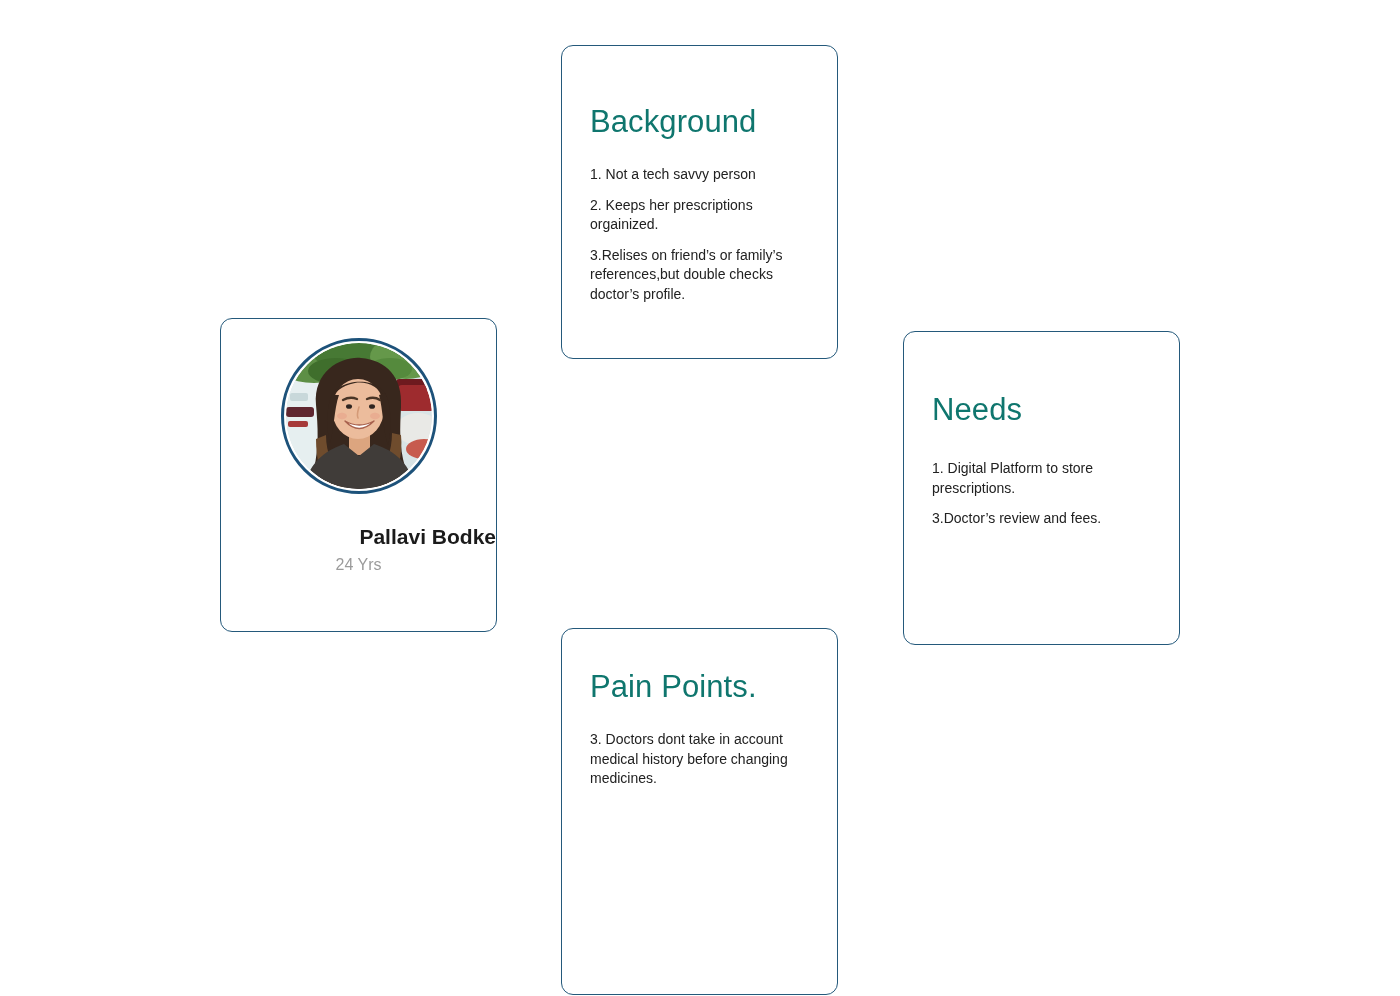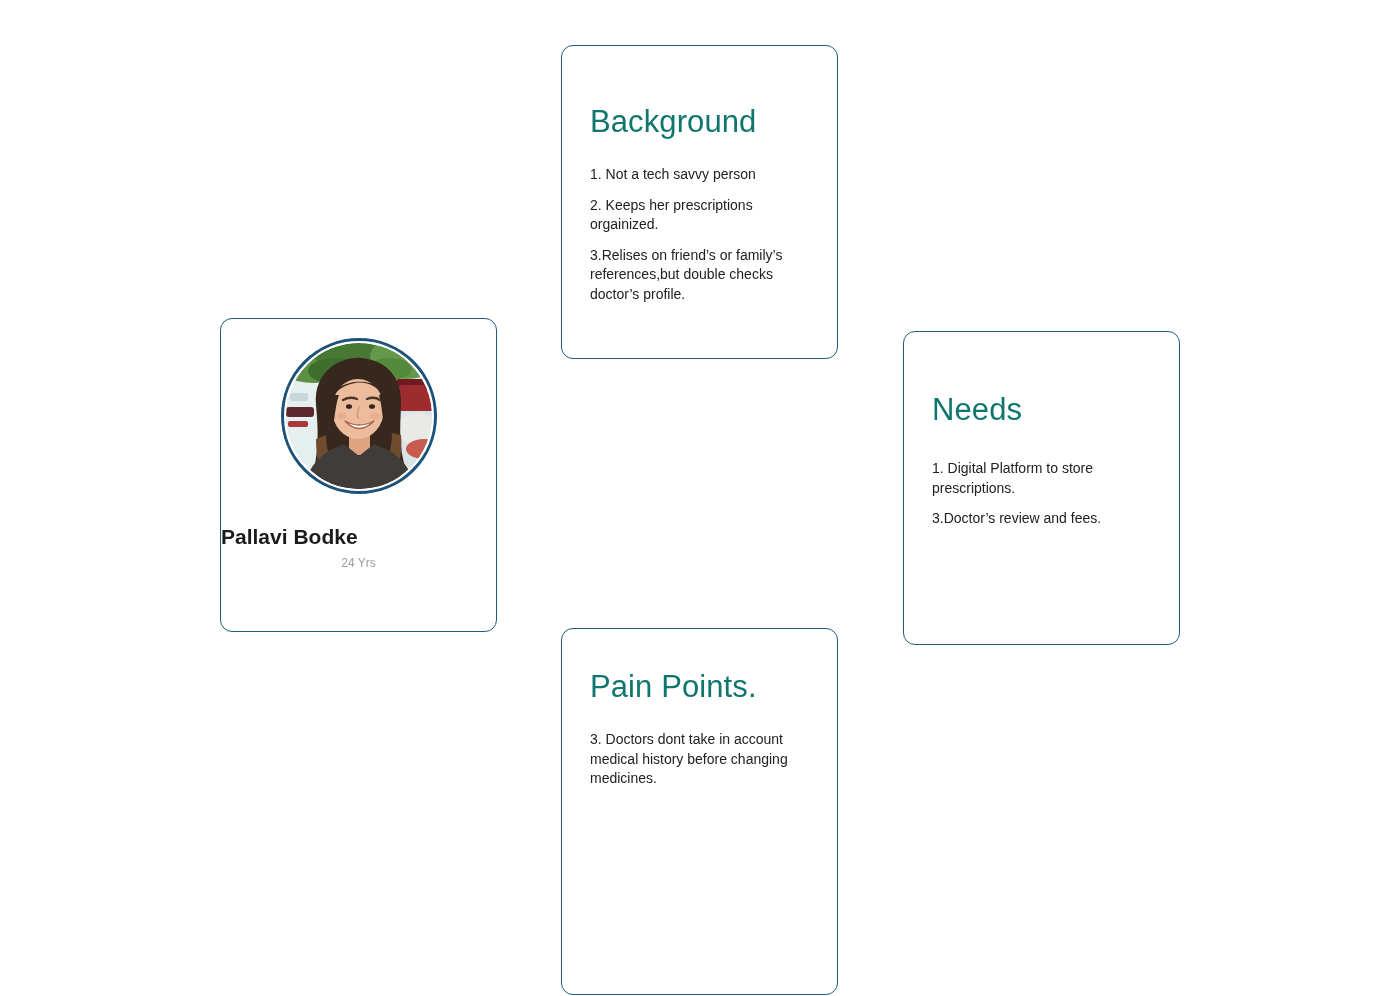--- a/index.html
+++ b/index.html
@@ -68,31 +68,31 @@
   }
   .avatar svg {
     display: block;
     width: 146px; height: 146px;
     border-radius: 50%;
   }
   .profile-name {
     position: absolute;
     top: 206px; left: 0;
     width: 100%;
-    text-align: left;
+    text-align: right;
     font-size: 21px;
     font-weight: 700;
     color: #1b1b1b;
   }
   .profile-age {
     position: absolute;
     top: 237px; left: 0;
     width: 100%;
     text-align: center;
-    font-size: 12px;
+    font-size: 16px;
     color: #9b9b9b;
   }
 </style>
 </head>
 <body>
 
 <div class="canvas">
 
   <section class="card profile-card">
     <div class="avatar">

